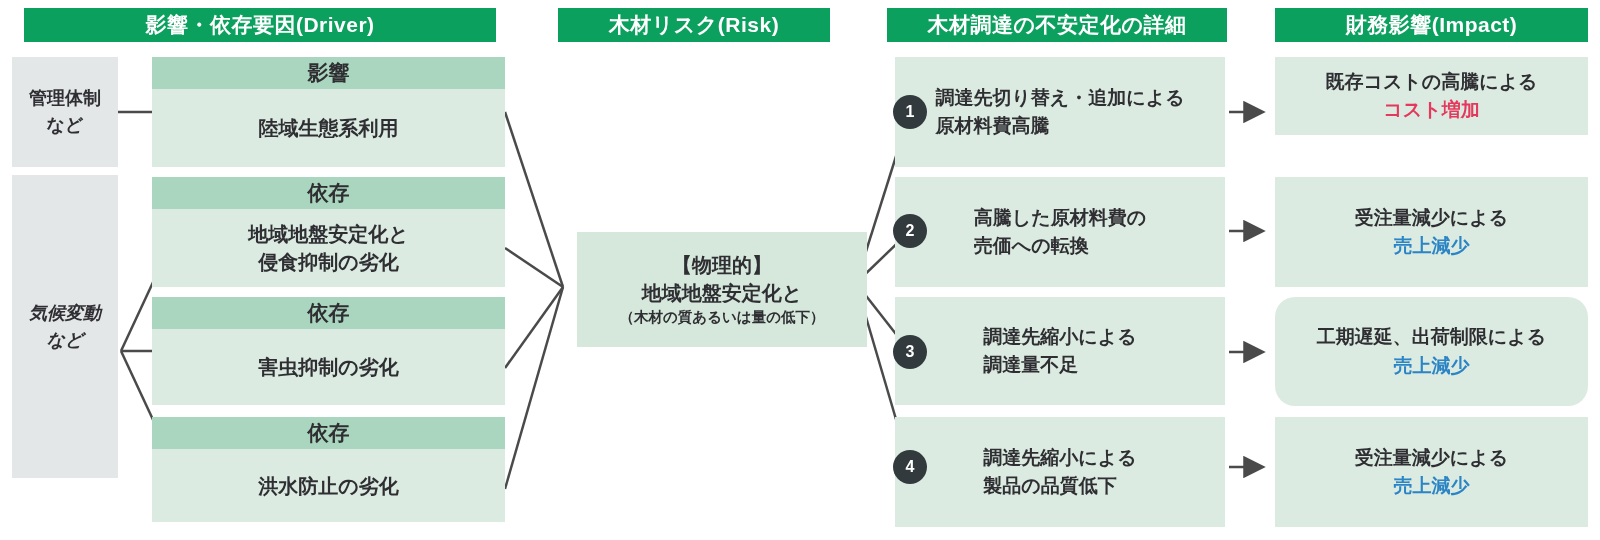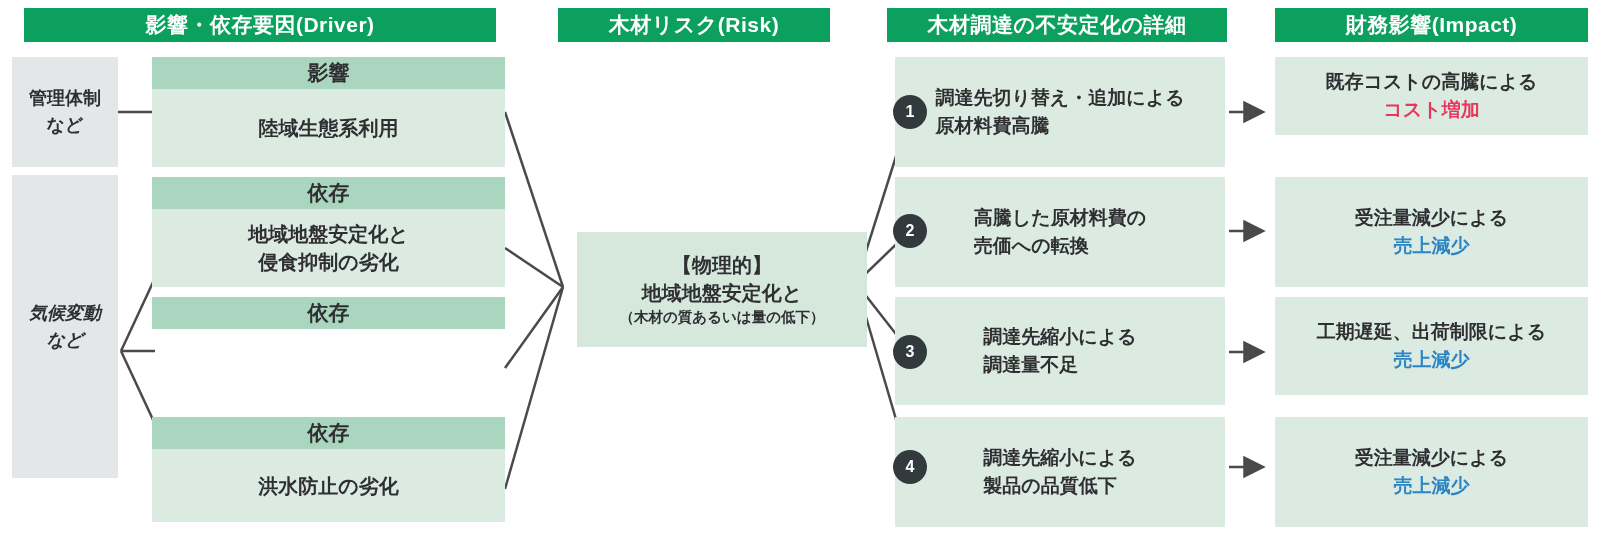--- a/index.html
+++ b/index.html
@@ -101,20 +101,21 @@
     <div class="drv-tag">影響</div>
     <div class="drv-body pre" style="height:78px;">陸域生態系利用</div>
   </div>
   <div class="abs drv-group" style="top:177px;">
     <div class="drv-tag">依存</div>
     <div class="drv-body pre" style="height:78px;">地域地盤安定化と
 侵食抑制の劣化</div>
   </div>
   <div class="abs drv-group" style="top:297px;">
     <div class="drv-tag">依存</div>
+    <div class="drv-body pre" style="height:76px;">害虫抑制の劣化</div>
   </div>
   <div class="abs drv-group" style="top:417px;">
     <div class="drv-tag">依存</div>
     <div class="drv-body pre" style="height:73px;">洪水防止の劣化</div>
   </div>
 
   <div class="abs risk-box">
     <div class="risk-line">【物理的】</div>
     <div class="risk-line">地域地盤安定化と</div>
     <div class="risk-sub">（木材の質あるいは量の低下）</div>
@@ -135,21 +136,21 @@
   <div class="abs badge" style="top:450px;">4</div>
 
   <div class="abs cell impact-cell" style="top:57px;height:78px;">
     <div>既存コストの高騰による</div>
     <div style="color: rgb(228, 57, 92);">コスト増加</div>
   </div>
   <div class="abs cell impact-cell" style="top:177px;height:110px;">
     <div>受注量減少による</div>
     <div style="color: rgb(43, 133, 197);">売上減少</div>
   </div>
-  <div class="abs cell impact-cell" style="top:297px;height:98px;">
+  <div class="abs cell impact-cell" style="top:297px;height:109px;border-radius:20px;">
     <div>工期遅延、出荷制限による</div>
     <div style="color: rgb(43, 133, 197);">売上減少</div>
   </div>
   <div class="abs cell impact-cell" style="top:417px;height:110px;">
     <div>受注量減少による</div>
     <div style="color: rgb(43, 133, 197);">売上減少</div>
   </div>
 
 </div>
 

